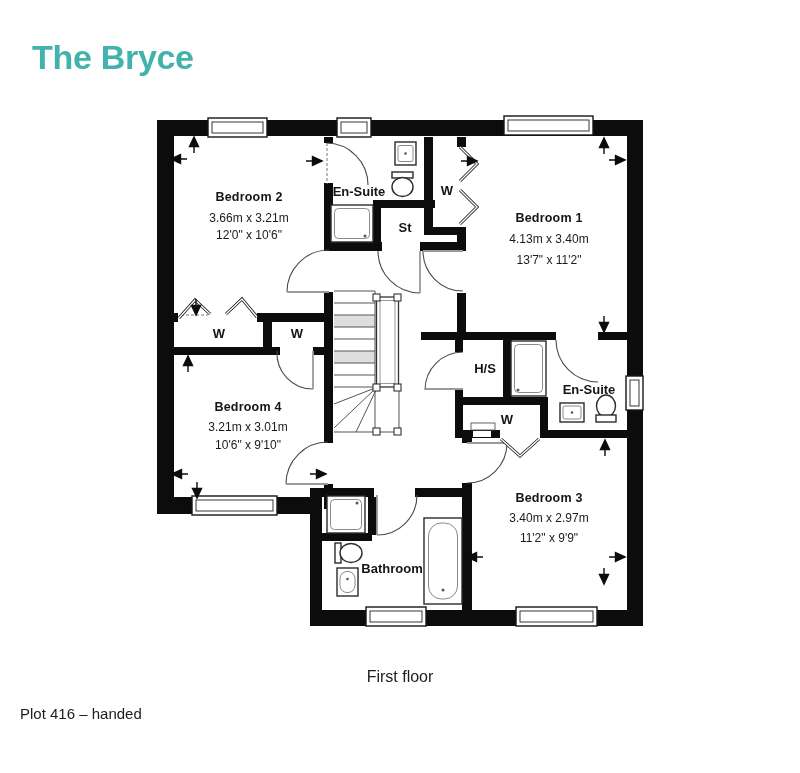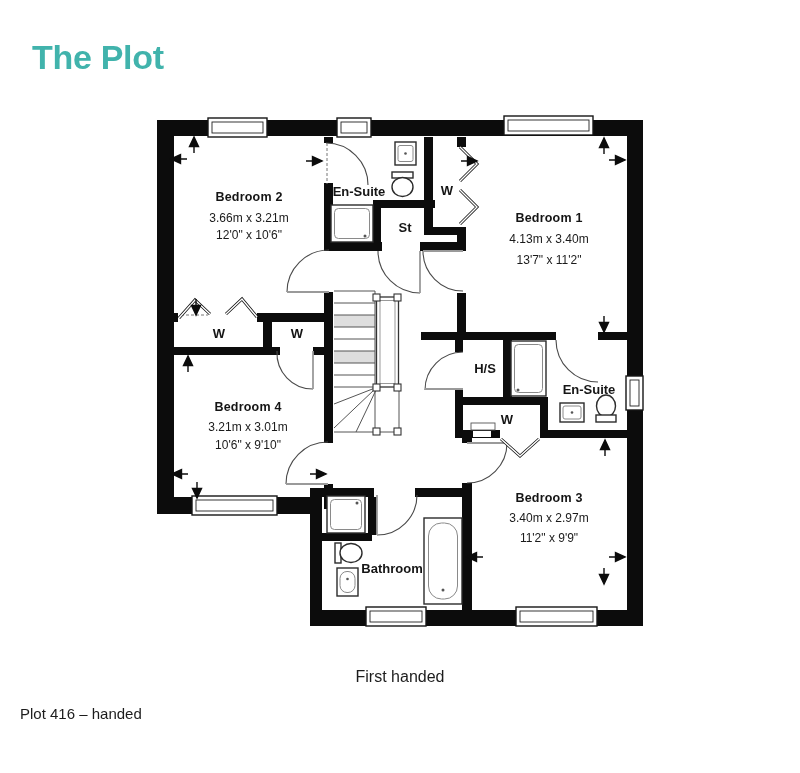--- a/index.html
+++ b/index.html
@@ -26,21 +26,21 @@
   .bifi{fill:none;stroke:#ffffff;stroke-width:1.4;}
   .rn{font:700 12.5px "Liberation Sans",sans-serif;fill:#151515;letter-spacing:.2px;}
   .rd{font:400 12px "Liberation Sans",sans-serif;fill:#1a1a1a;}
   .sl{font:700 13px "Liberation Sans",sans-serif;fill:#151515;}
   text{text-anchor:middle;}
 </style>
 </head>
 <body>
 
 <div class="page">
-  <h1 class="page-title" style="color: rgb(65, 179, 172);">The Plot</h1>
+  <h1 class="page-title" style="color: rgb(65, 179, 172);">The Bryce</h1>
 
   <svg width="800" height="773" viewBox="0 0 800 773">
 
     <g>
 
       <rect class="w" x="157" y="120" width="486" height="16"></rect>
       <rect class="w" x="157" y="120" width="17" height="394"></rect>
       <rect class="w" x="157" y="497" width="165" height="17"></rect>
       <rect class="w" x="310" y="488" width="12" height="138"></rect>
       <rect class="w" x="310" y="610" width="333" height="16"></rect>
@@ -299,15 +299,15 @@
       <text class="sl" x="447" y="194.5">W</text>
       <text class="sl" x="219" y="338">W</text>
       <text class="sl" x="297" y="338">W</text>
       <text class="sl" x="485" y="373">H/S</text>
       <text class="sl" x="589" y="394">En-Suite</text>
       <text class="sl" x="507" y="424">W</text>
       <text class="sl" x="392" y="572.5">Bathroom</text>
     </g>
   </svg>
 
-  <div class="floor-caption">First handed</div>
+  <div class="floor-caption">First floor</div>
   <div class="plot-label">Plot 416 – handed</div>
 </div>
 
 </body></html>

